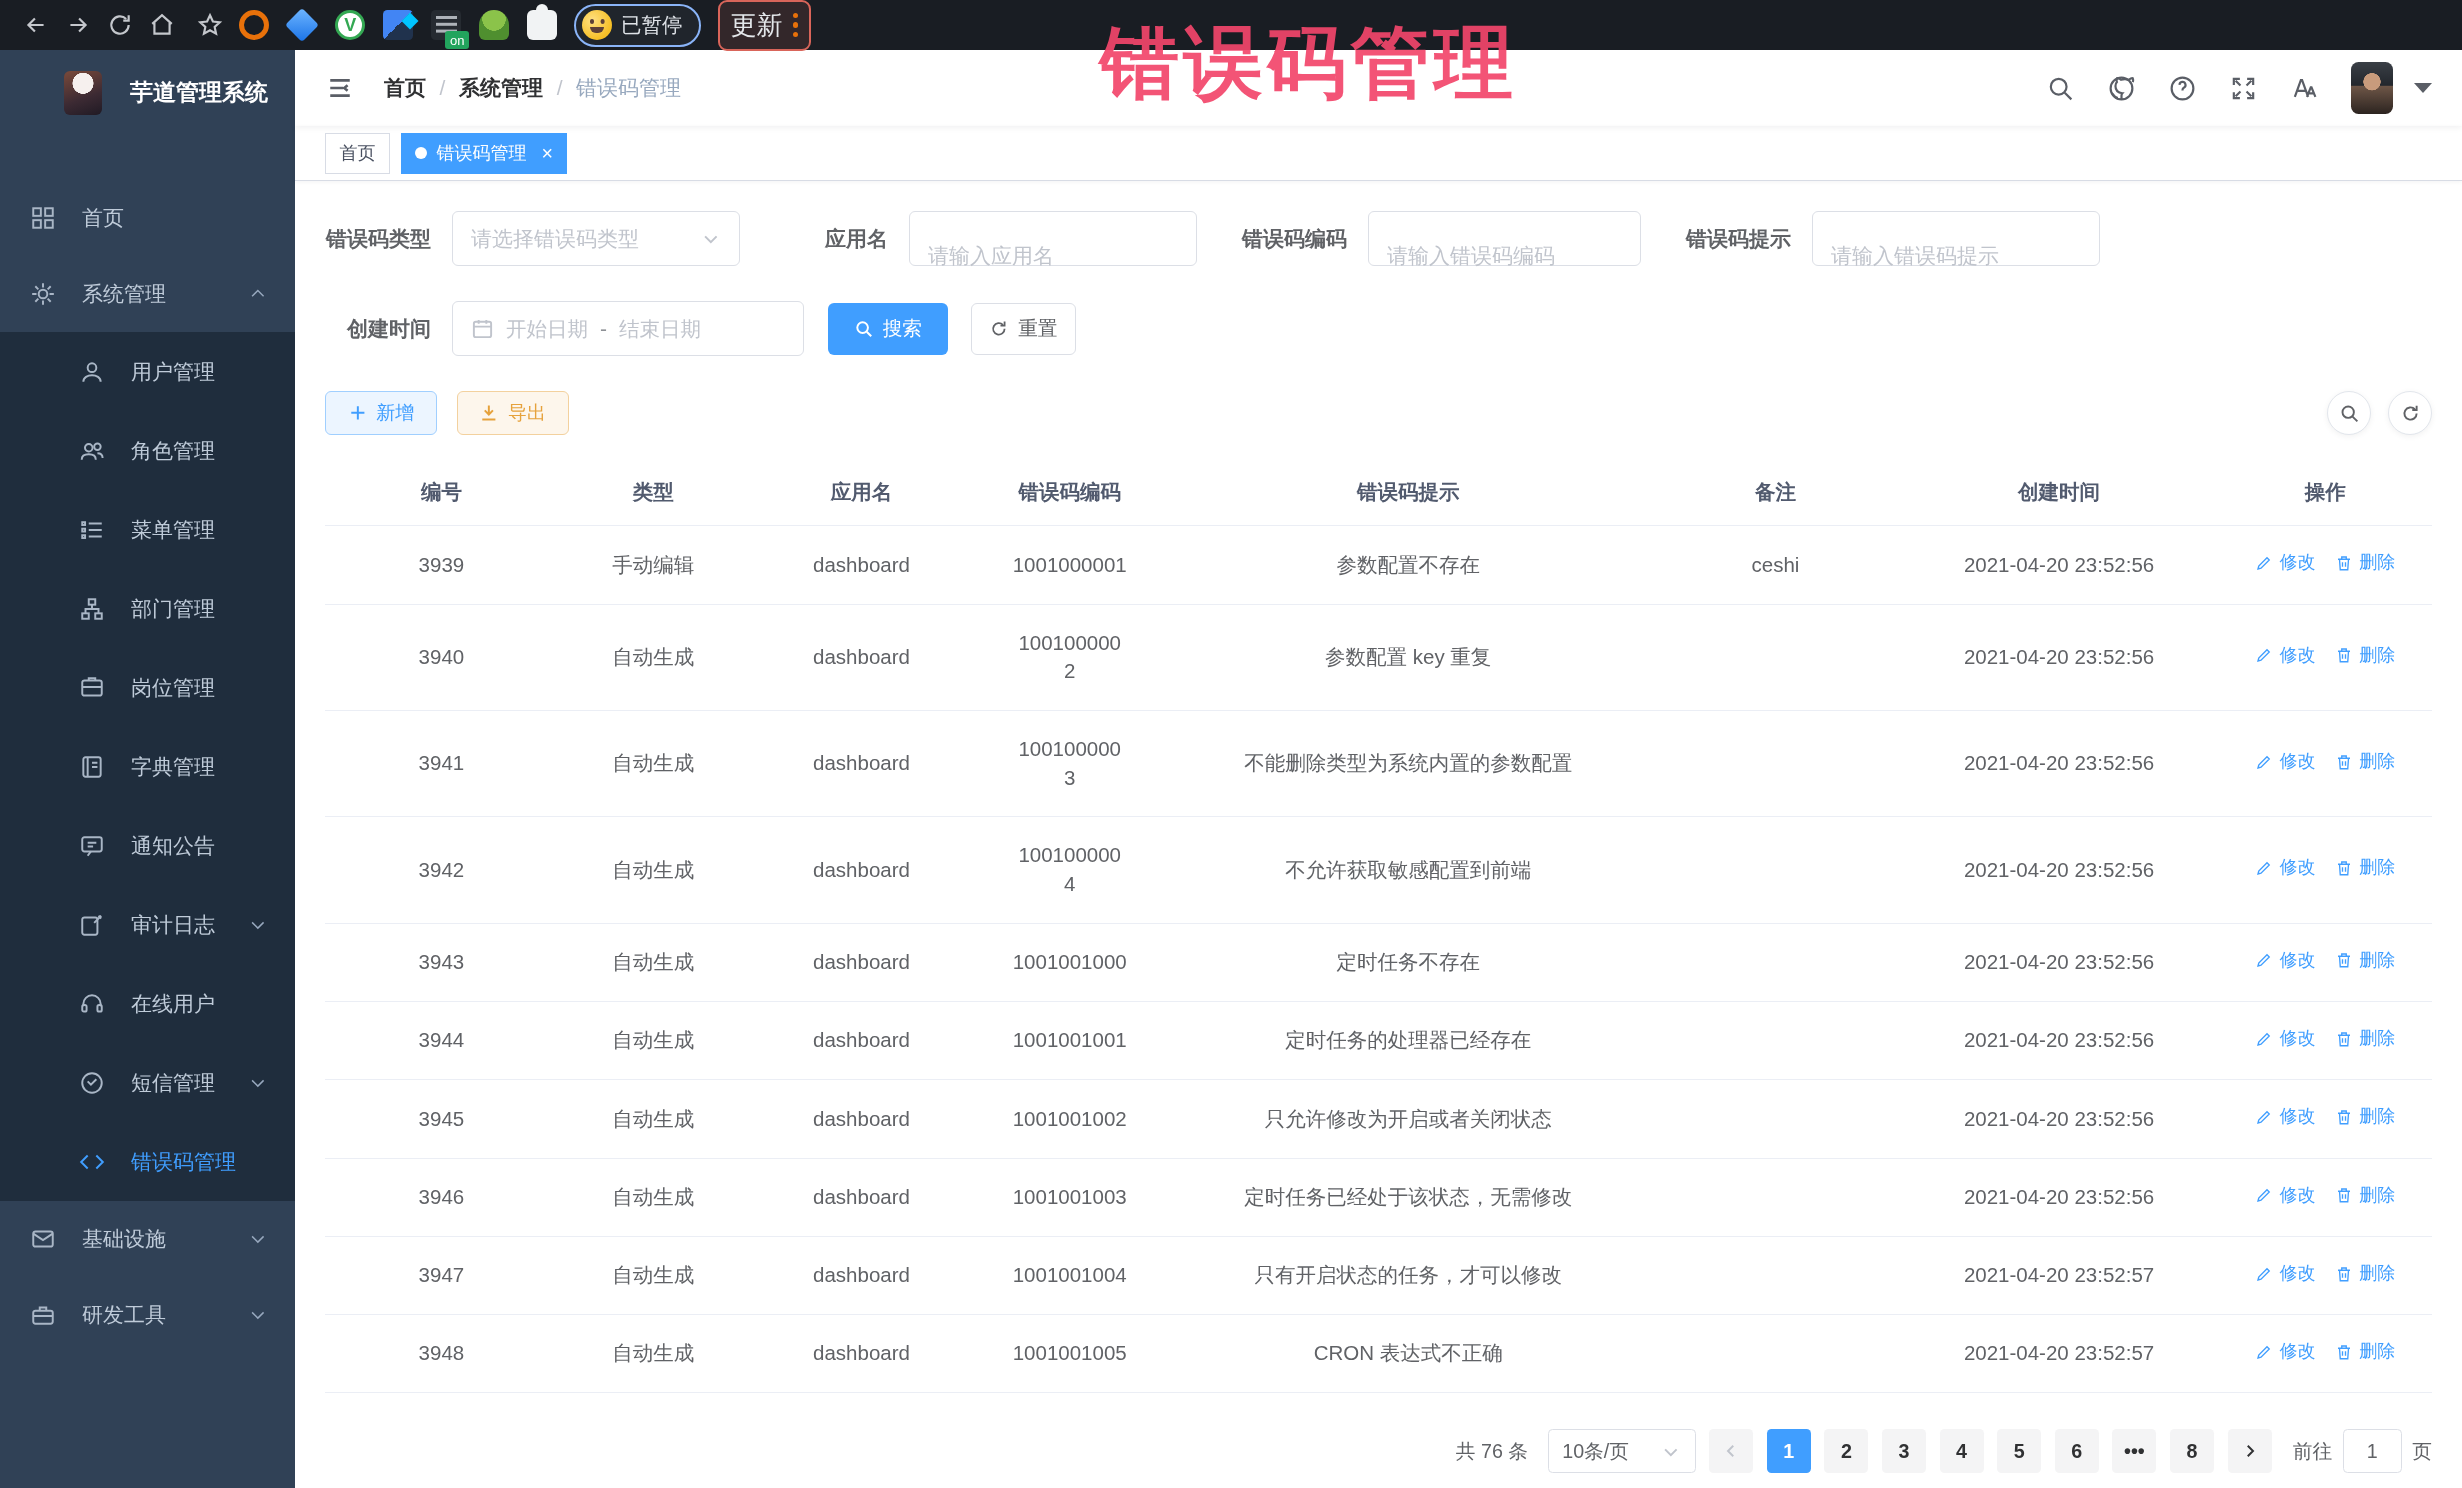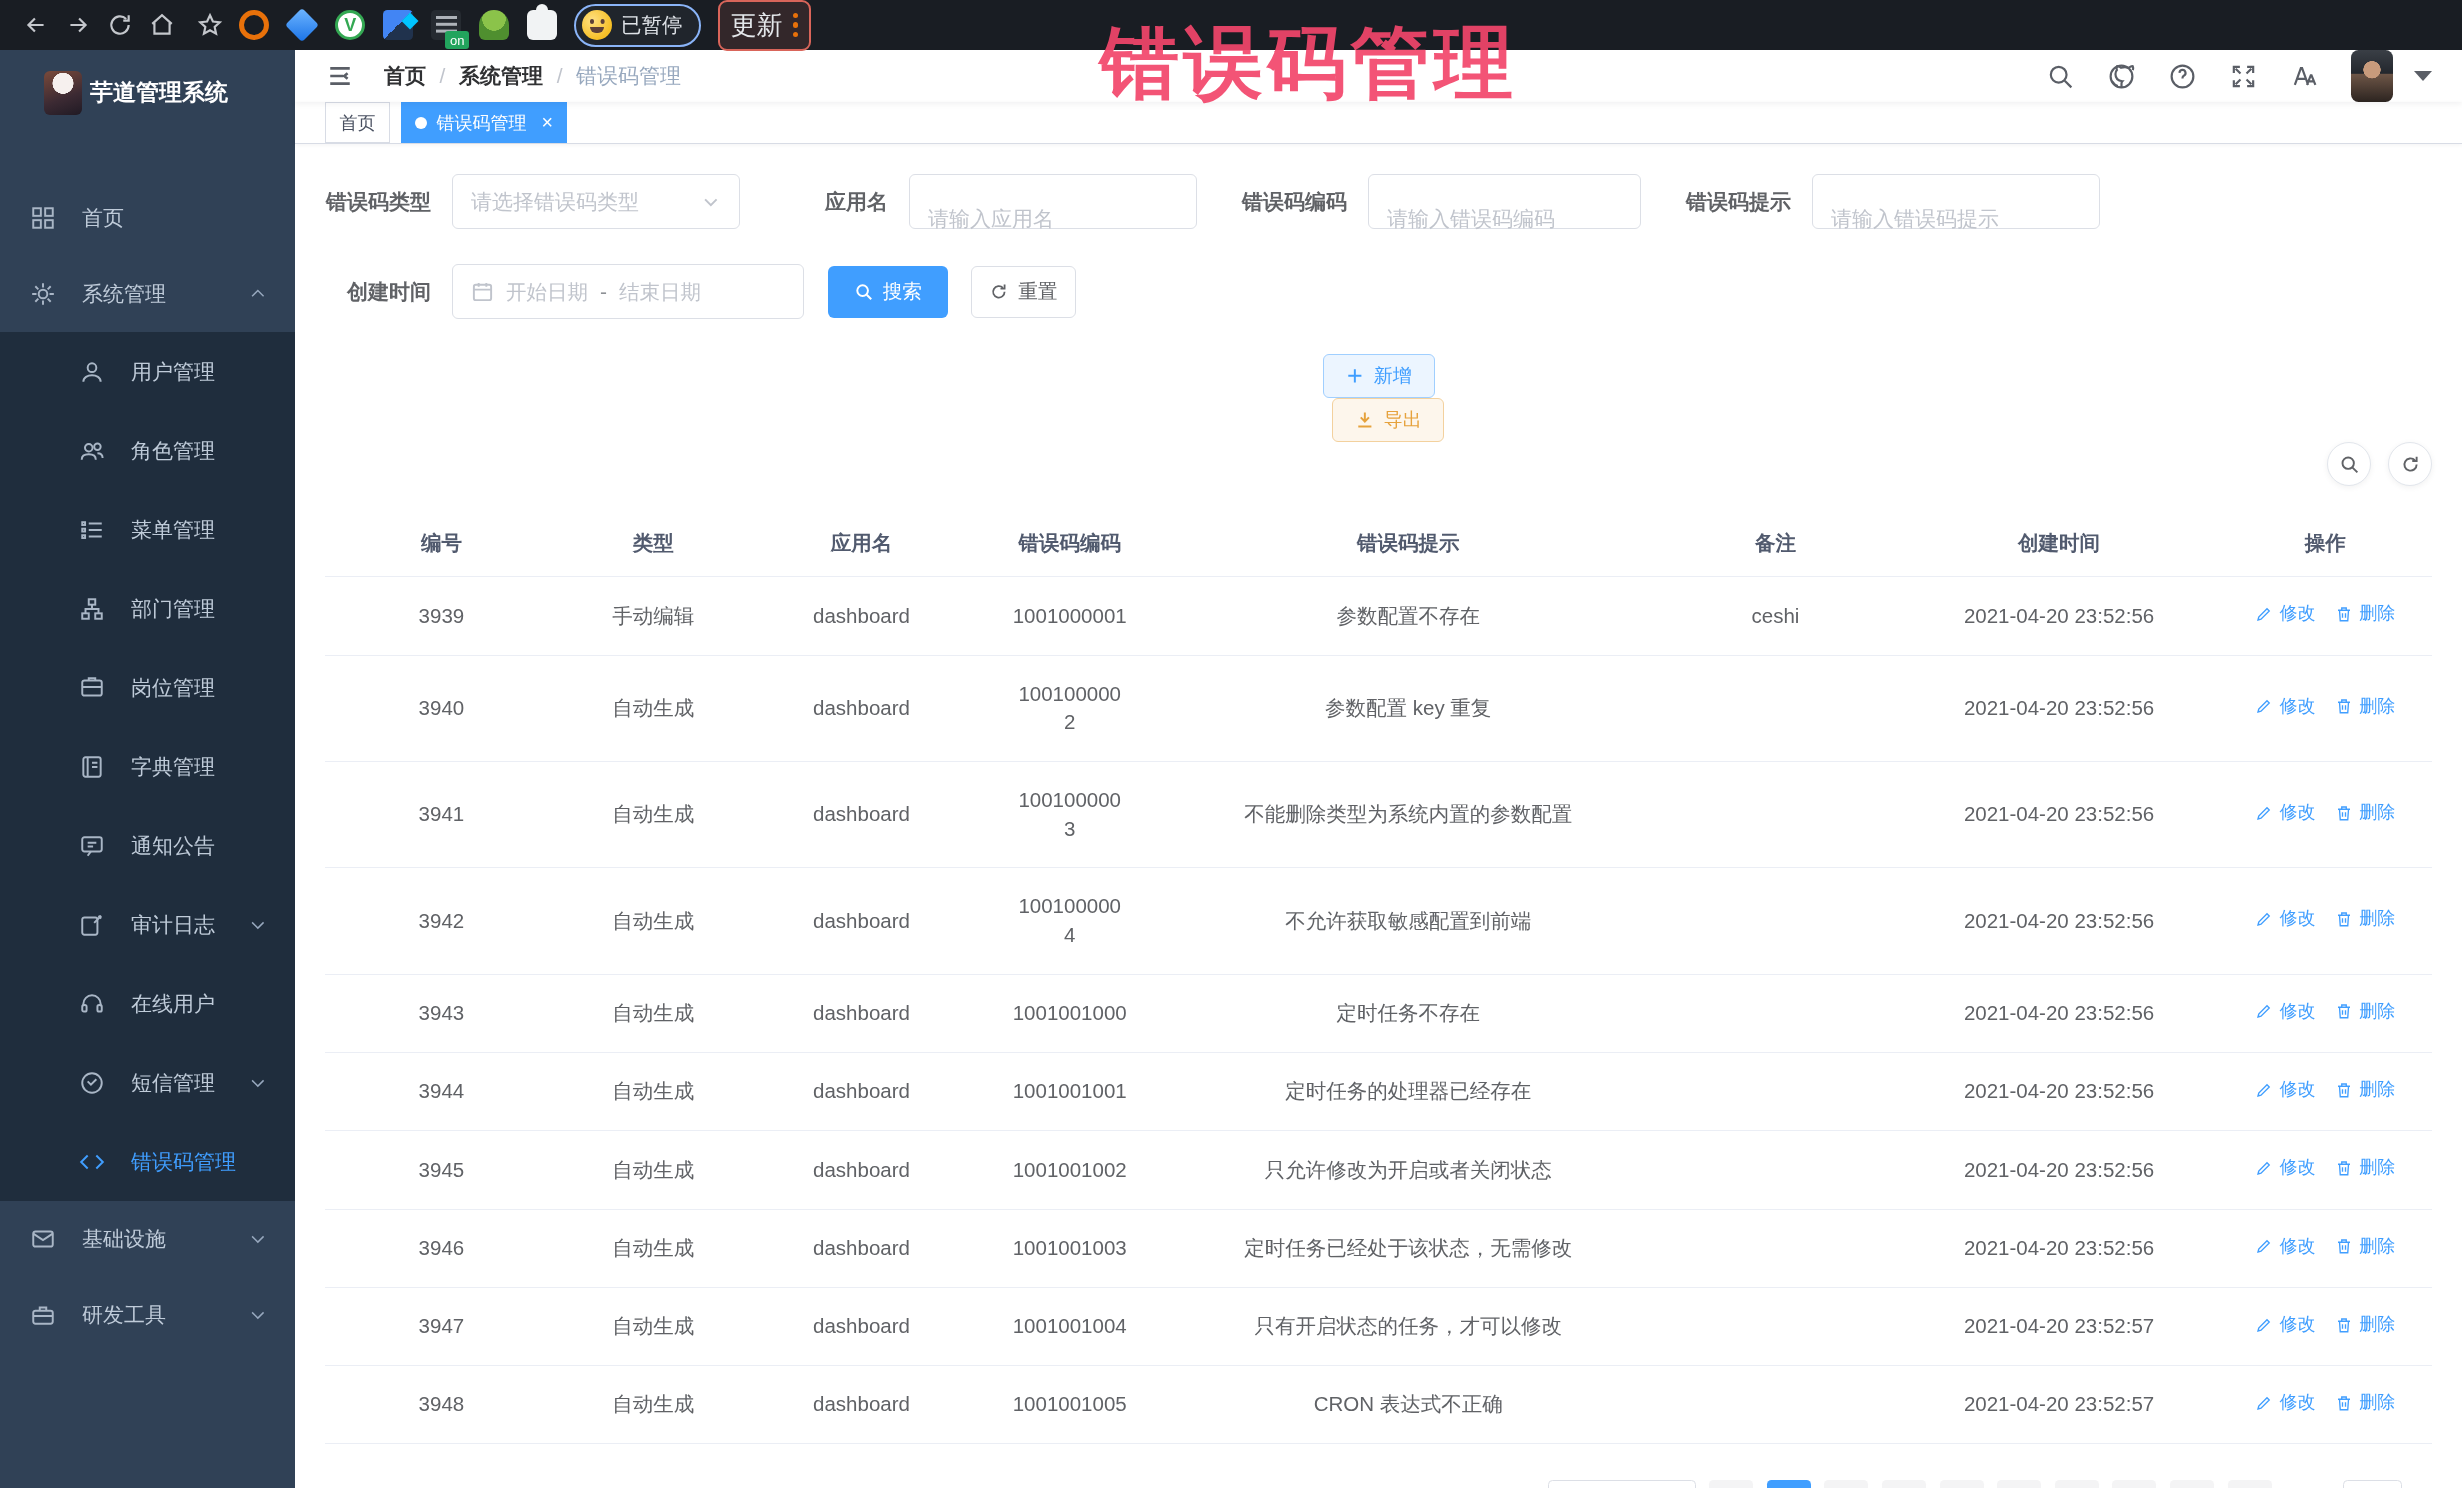--- a/index.html
+++ b/index.html
@@ -47,21 +47,21 @@
   .vdots { display:flex; flex-direction:column; gap:4.5px; }
   .vdots i { width:5.3px; height:5.3px; border-radius:50%; background:#e8710a; }
 
   
   .annotation { position:absolute; left:1100px; top:10.6px; z-index:50; font-size:79px; font-weight:700;
     letter-spacing:4.5px; pointer-events:none; opacity:.92; }
 
   
   .app { display:flex; height:1438px; }
   .sidebar { width:295px; background:#304156; color:#bfcbd9; flex:0 0 295px; overflow:hidden; }
-  .logo-row { height:85px; display:flex; align-items:center; padding-left:44px; gap:8px; }
+  .logo-row { height:85px; display:flex; align-items:center; padding-left:64px; gap:28px; }
   .logo-img { width:38px; height:44px; border-radius:6px;
     background:
       radial-gradient(circle at 50% 28%, #f6f0ee 28%, transparent 29%),
       radial-gradient(circle at 38% 20%, #fff 10%, transparent 11%),
       linear-gradient(160deg,#7a4a3a,#3c2a33 60%,#201a24); }
   .logo-title { color:#fff; font-size:23px; font-weight:bold; }
   .menu { display:flex; flex-direction:column; margin-top:45px; }
   .menu-item { height:76px; display:flex; align-items:center; padding:0 27px 0 30px; gap:26px; font-size:21px; cursor:pointer; }
   .menu-item .mi-icon { width:26px; height:26px; color:#a9b6c6; flex:0 0 auto; }
   .menu-item .mi-label { flex:1; }
@@ -111,21 +111,21 @@
   .daterange .dsep { color:#8d9095; }
   .daterange .dph { color:#c0c4cc; font-size:20.5px; white-space:nowrap; }
   .cal-icon { width:23px; height:23px; color:#c0c4cc; flex:0 0 auto; }
   .btn { display:flex; align-items:center; justify-content:center; gap:9px; height:52px; border-radius:6px;
     font-size:19.7px; cursor:pointer; border:1.5px solid transparent; white-space:nowrap; }
   .btn-search { background:#409eff; color:#fff; width:120px; margin-left:24px; }
   .btn-reset { background:#fff; color:#606266; border-color:#dcdfe6; width:105px; margin-left:23px; }
   .btn .bicon { width:19.7px; height:19.7px; }
 
   
-  .toolbar { display:flex; align-items:center; margin-bottom:26px;flex-direction:column; }
+  .toolbar { display:flex; align-items:center; margin-bottom:26px; }
   .btn-add { background:#ecf5ff; color:#409eff; border-color:#a0cfff; width:112px; height:44px; font-size:19px; }
   .btn-export { background:#fdf6ec; color:#e6a23c; border-color:#f3d19e; width:112px; height:44px; font-size:19px; margin-left:19.7px; }
   .tool-right { margin-left:auto; display:flex; gap:16.7px; }
   .circle-btn { width:44px; height:44px; border-radius:50%; border:1.5px solid #e2e6ec; background:#fff;
     display:flex; align-items:center; justify-content:center; color:#606266; box-shadow:0 1.5px 6px rgba(0,0,0,.06); cursor:pointer; }
   .circle-btn svg { width:21px; height:21px; }
 
   
   table { width:100%; border-collapse:collapse; table-layout:fixed; }
   thead th { font-size:20.5px; color:#515a6e; font-weight:700; padding:16.7px 7.6px 19.7px; border-bottom:1.5px solid #ebeef5; text-align:center; }

